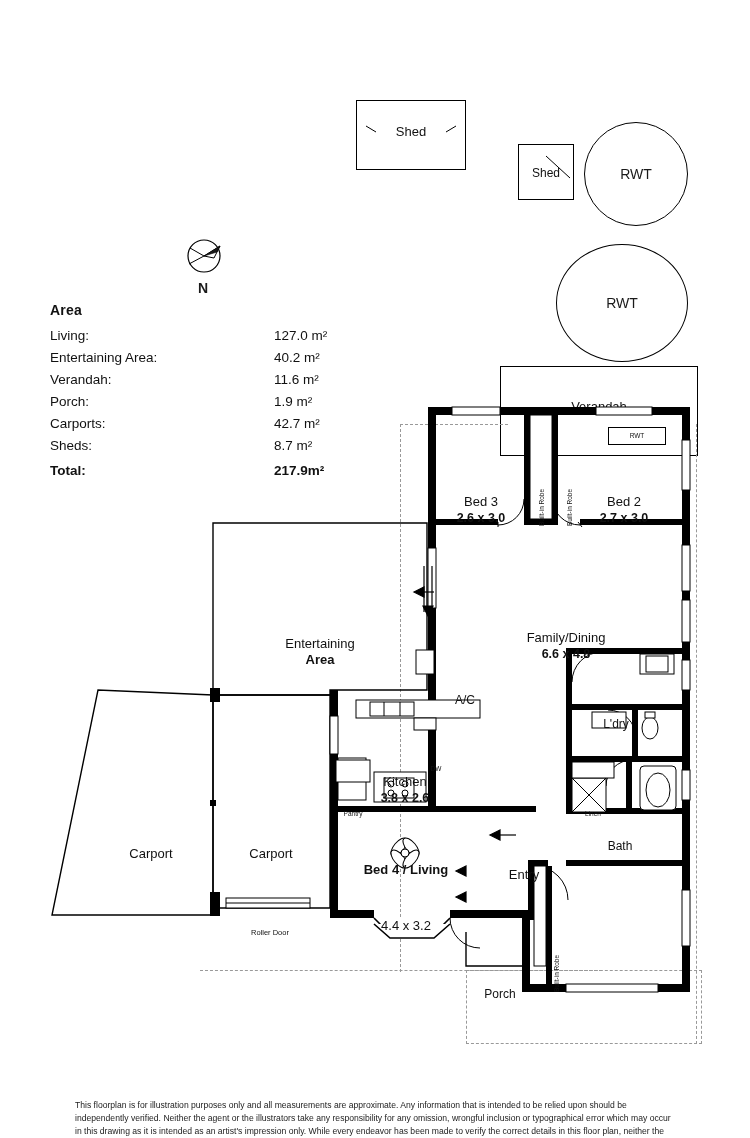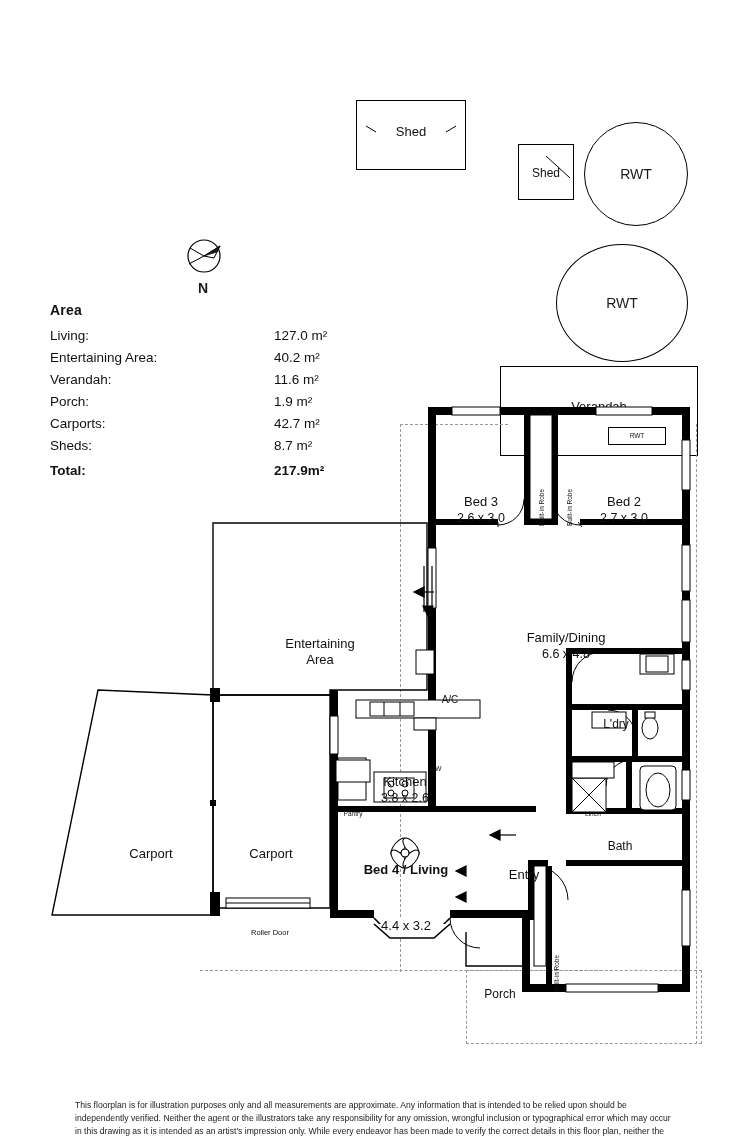--- a/index.html
+++ b/index.html
@@ -54,20 +54,21 @@
   }
   .label {
     text-align: center;
     font-size: 13px;
     color: #111;
     line-height: 16px;
   }
   .label .dim {
     display: block;
     font-size: 12.5px;
+    font-weight: bold;
   }
   .small-label {
     font-size: 8px;
     text-align: center;
     color: #111;
     line-height: 10px;
   }
   .tiny-label {
     font-size: 6.5px;
     text-align: center;
@@ -460,18 +461,18 @@
   <div class="abs" style="left:549px; top:424px; width:40px; height:84px;">
     <div class="vert-label" style="position:absolute; left:-16px; top:36px; width:72px;">Built-in Robe</div>
   </div>
   <div class="abs" style="left:522px; top:890px; width:40px; height:84px;">
     <div class="vert-label" style="position:absolute; left:-2px; top:36px; width:72px;">Built-in Robe</div>
   </div>
 
   <div class="abs tiny-label" style="left:572px; top:766px; width:42px;">Linen</div>
   <div class="abs tiny-label" style="left:336px; top:766px; width:34px;">Pantry</div>
   <div class="abs tiny-label" style="left:424px; top:721px; width:24px;">DW</div>
-  <div class="abs tiny-label" style="left:438px; top:652px; width:24px; font-size:10px;">A/C</div>
+  <div class="abs tiny-label" style="left:453px; top:652px; width:24px; font-size:12px;">A/C</div>
   <div class="abs tiny-label" style="left:240px; top:885px; width:60px; font-size:7.5px;">Roller Door</div>
 
   <div id="disclaimer" class="abs">This floorplan is for illustration purposes only and all measurements are approximate. Any information that is intended to be relied upon should be independently verified. Neither the agent or the illustrators take any responsibility for any omission, wrongful inclusion or typographical error which may occur in this drawing as it is intended as an artist's impression only. While every endeavor has been made to verify the correct details in this floor plan, neither the agent, vendor, nor illustrators accept any responsibility for any error or omission.</div>
 
 </div>
 
 </body></html>

